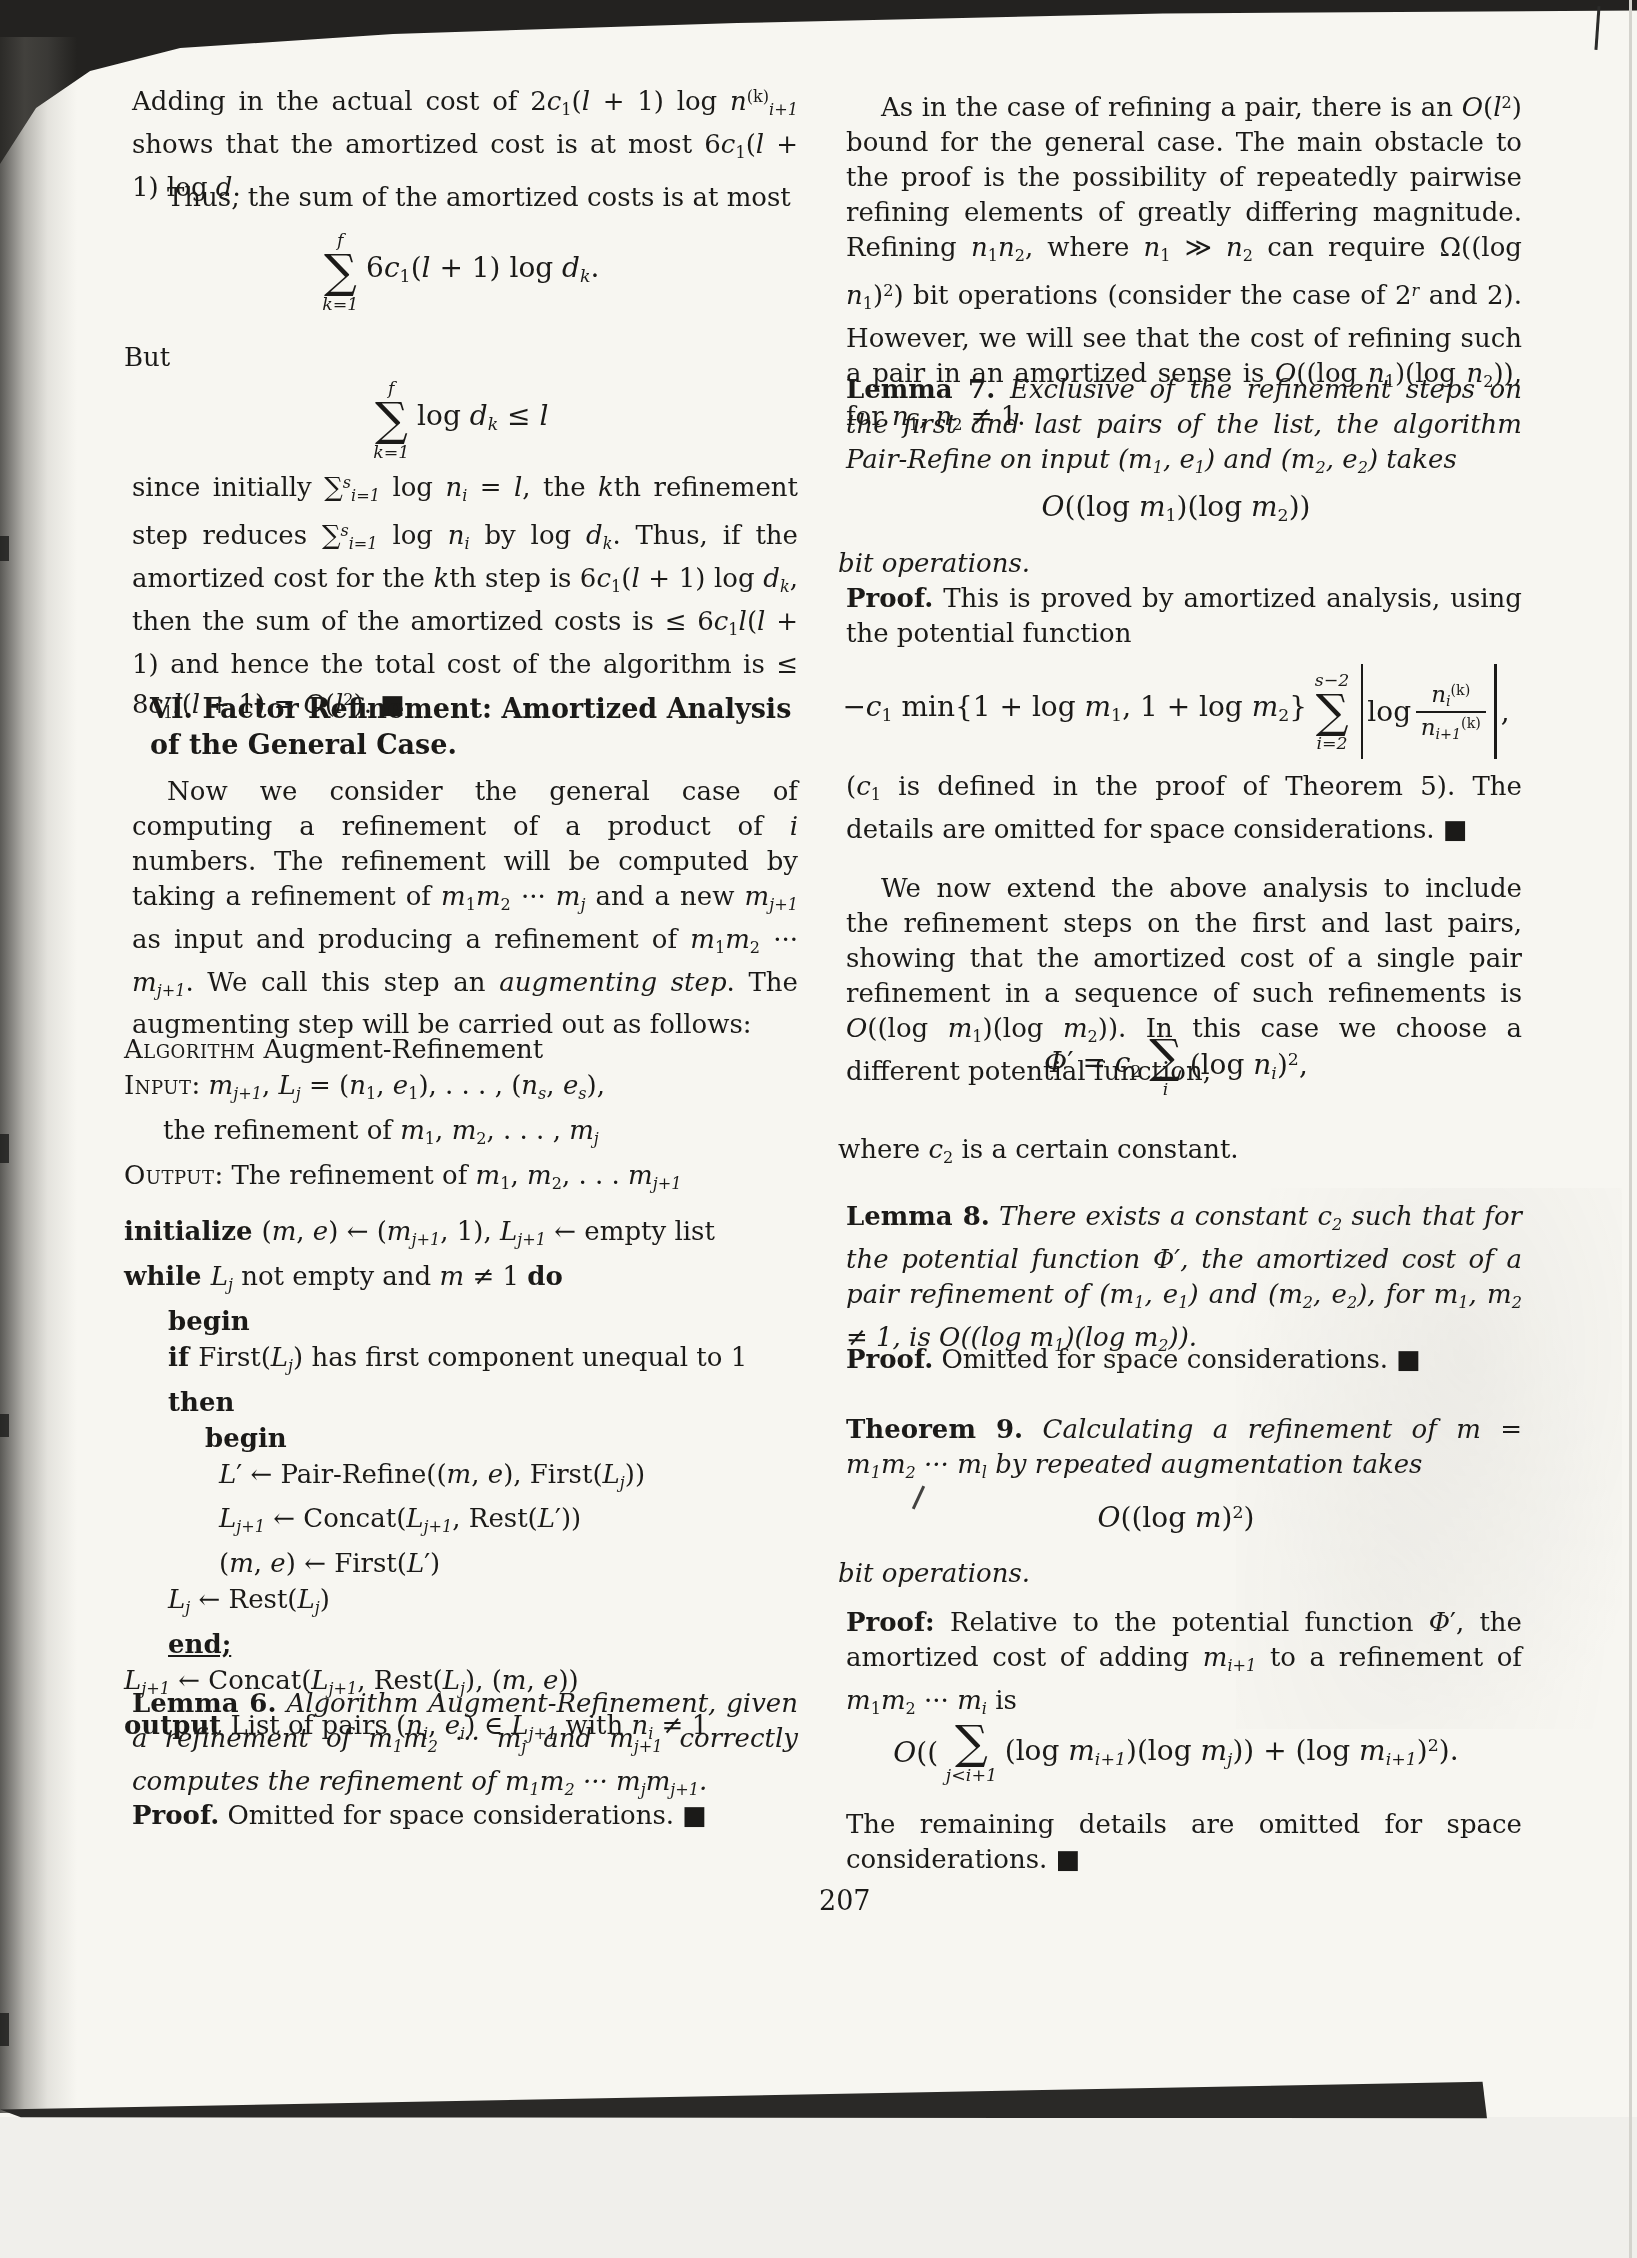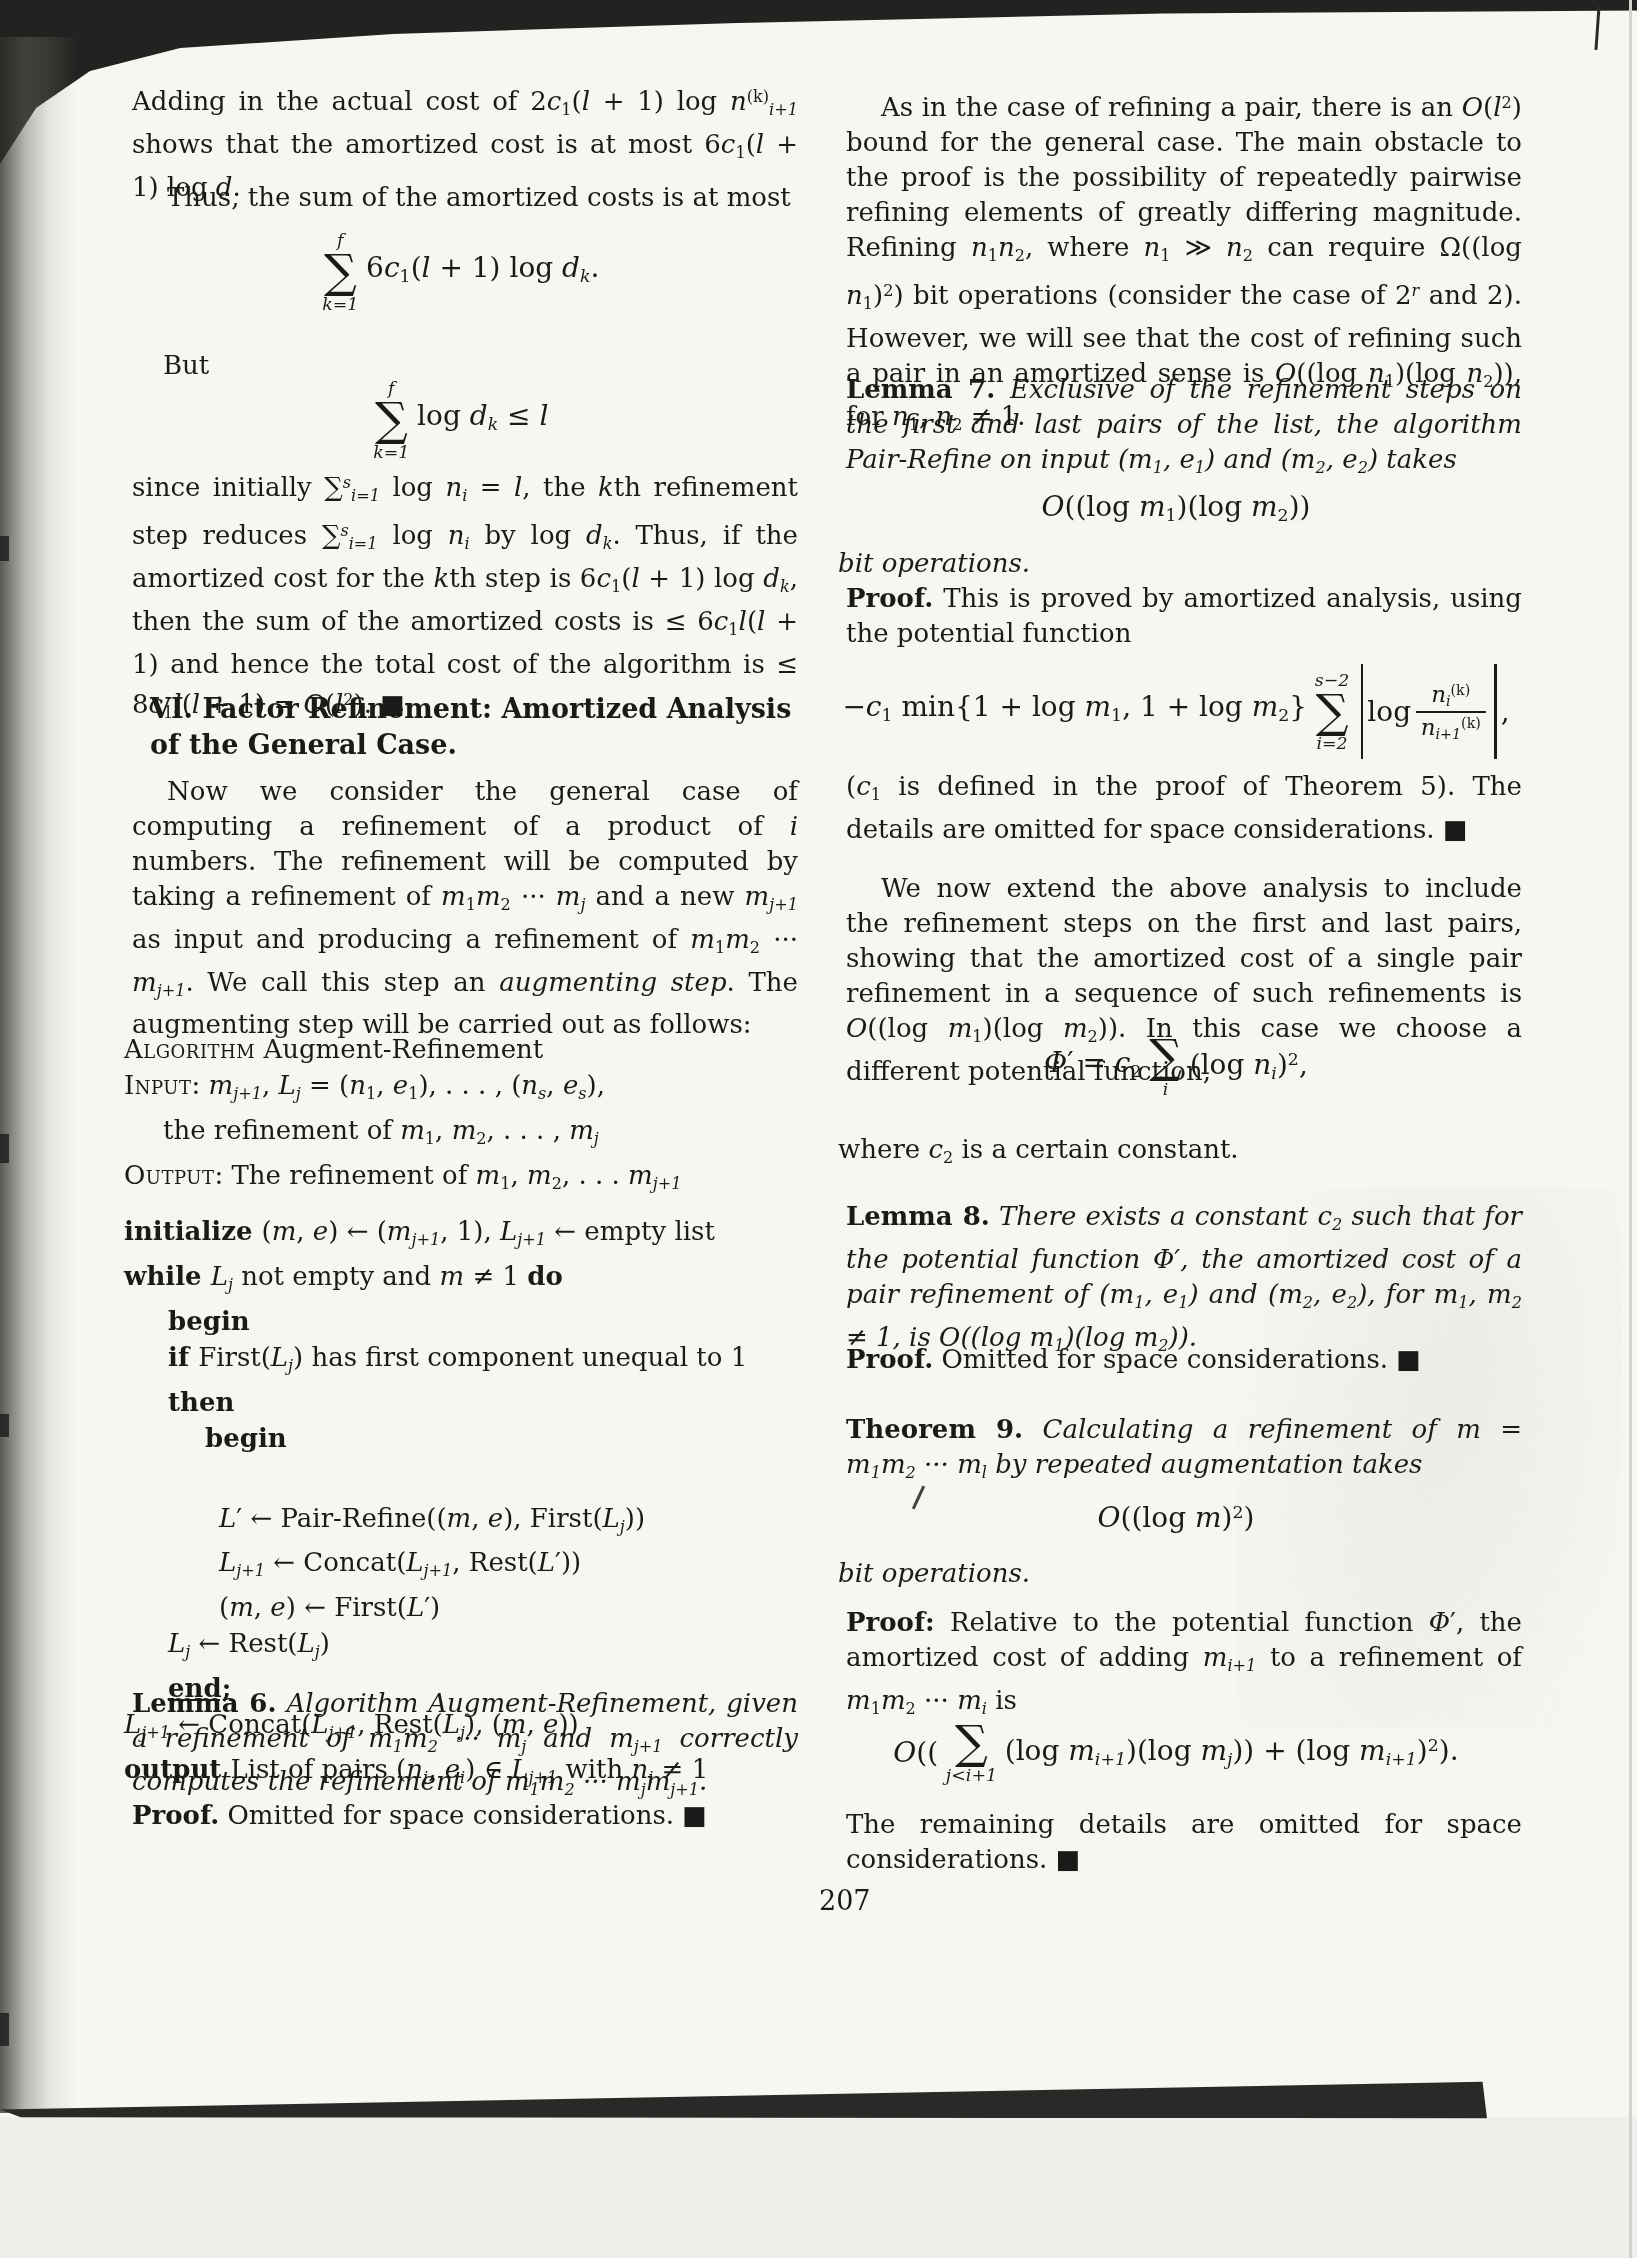--- a/index.html
+++ b/index.html
@@ -85,21 +85,21 @@
     <div class="disp-row">
       <span class="bsum">
         <span class="lim">f</span>
         <span class="sg">∑</span>
         <span class="lim">k=1</span>
       </span>
       <span><span>6</span><span class="i">c</span><span class="sub">1</span><span>(</span><span class="i">l</span><span> + 1) log </span><span class="i">d</span><span class="sub i">k</span><span>.</span></span>
     </div>
   </div>
 
-  <div class="blk" style="top:348px;margin-left:39px;"><span>But</span></div>
+  <div class="blk" style="top:340px;"><span>But</span></div>
 
   <div class="blk disp" style="top:378px;">
     <div class="disp-row">
       <span class="bsum">
         <span class="lim">f</span>
         <span class="sg">∑</span>
         <span class="lim">k=1</span>
       </span>
       <span><span>log </span><span class="i">d</span><span class="sub i">k</span><span> ≤ </span><span class="i">l</span></span>
     </div>
@@ -114,21 +114,21 @@
   <div class="blk" style="top:1031px;line-height:36px;">
     <div><span class="sc">Algorithm</span><span> Augment-Refinement</span></div>
     <div><span class="sc">Input</span><span>: </span><span class="i">m</span><span class="sub i">j+1</span><span>,   </span><span class="i">L</span><span class="sub i">j</span><span> = (</span><span class="i">n</span><span class="sub">1</span><span>, </span><span class="i">e</span><span class="sub">1</span><span>), . . . , (</span><span class="i">n</span><span class="sub i">s</span><span>, </span><span class="i">e</span><span class="sub i">s</span><span>),</span></div>
     <div style="padding-left:39px;"><span>the refinement of </span><span class="i">m</span><span class="sub">1</span><span>, </span><span class="i">m</span><span class="sub">2</span><span>, . . . , </span><span class="i">m</span><span class="sub i">j</span></div>
     <div><span class="sc">Output</span><span>: The refinement of </span><span class="i">m</span><span class="sub">1</span><span>, </span><span class="i">m</span><span class="sub">2</span><span>, . . . </span><span class="i">m</span><span class="sub i">j+1</span></div>
     <div style="margin-top:11.6px;"><span class="b">initialize </span><span>(</span><span class="i">m</span><span>, </span><span class="i">e</span><span>) ← (</span><span class="i">m</span><span class="sub i">j+1</span><span>, 1),  </span><span class="i">L</span><span class="sub i">j+1</span><span> ← empty list</span></div>
     <div><span class="b">while </span><span class="i">L</span><span class="sub i">j</span><span> not empty and </span><span class="i">m</span><span> ≠ 1 </span><span class="b">do</span></div>
     <div style="padding-left:44px;"><span class="b">begin</span></div>
     <div style="padding-left:44px;"><span class="b">if </span><span>First(</span><span class="i">L</span><span class="sub i">j</span><span>) has first component unequal to 1 </span><span class="b">then</span></div>
     <div style="padding-left:81px;"><span class="b">begin</span></div>
-    <div style="padding-left:95px;margin-top:44px;"><span class="i">L</span><span>′ ← Pair-Refine((</span><span class="i">m</span><span>, </span><span class="i">e</span><span>), First(</span><span class="i">L</span><span class="sub i">j</span><span>))</span></div>
+    <div style="padding-left:95px;"><span class="i">L</span><span>′ ← Pair-Refine((</span><span class="i">m</span><span>, </span><span class="i">e</span><span>), First(</span><span class="i">L</span><span class="sub i">j</span><span>))</span></div>
     <div style="padding-left:95px;"><span class="i">L</span><span class="sub i">j+1</span><span> ← Concat(</span><span class="i">L</span><span class="sub i">j+1</span><span>, Rest(</span><span class="i">L</span><span>′))</span></div>
     <div style="padding-left:95px;"><span>(</span><span class="i">m</span><span>, </span><span class="i">e</span><span>) ← First(</span><span class="i">L</span><span>′)</span></div>
     <div style="padding-left:44px;"><span class="i">L</span><span class="sub i">j</span><span> ← Rest(</span><span class="i">L</span><span class="sub i">j</span><span>)</span></div>
     <div style="padding-left:44px;text-decoration:underline;"><span class="b">end;</span></div>
     <div><span class="i">L</span><span class="sub i">j+1</span><span> ← Concat(</span><span class="i">L</span><span class="sub i">j+1</span><span>, Rest(</span><span class="i">L</span><span class="sub i">j</span><span>), (</span><span class="i">m</span><span>, </span><span class="i">e</span><span>))</span></div>
     <div><span class="b">output </span><span>List of pairs (</span><span class="i">n</span><span class="sub i">i</span><span>, </span><span class="i">e</span><span class="sub i">i</span><span>) ∈ </span><span class="i">L</span><span class="sub i">j+1</span><span> with </span><span class="i">n</span><span class="sub i">i</span><span> ≠ 1</span></div>
   </div>
 
   <div class="blk p" style="top:1686px;"><span class="b">Lemma 6.</span><span>    </span><span class="i">Algorithm Augment-Refinement, given a refinement of </span><span class="i">m</span><span class="sub i">1</span><span class="i">m</span><span class="sub i">2</span><span class="i"> ··· </span><span class="i">m</span><span class="sub i">j</span><span class="i"> and </span><span class="i">m</span><span class="sub i">j+1</span><span class="i"> correctly computes the refinement of </span><span class="i">m</span><span class="sub i">1</span><span class="i">m</span><span class="sub i">2</span><span class="i"> ··· </span><span class="i">m</span><span class="sub i">j</span><span class="i">m</span><span class="sub i">j+1</span><span class="i">.</span></div>
 

